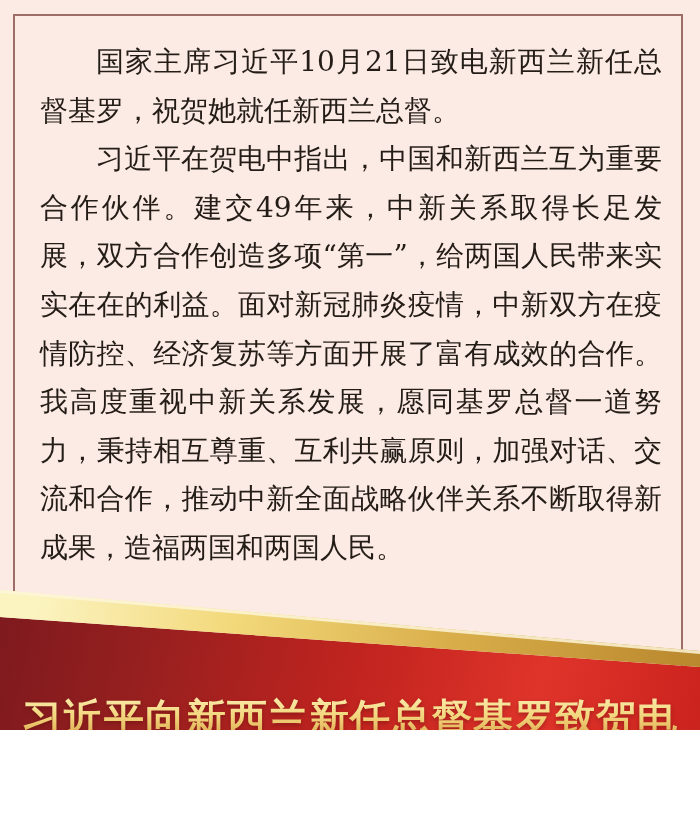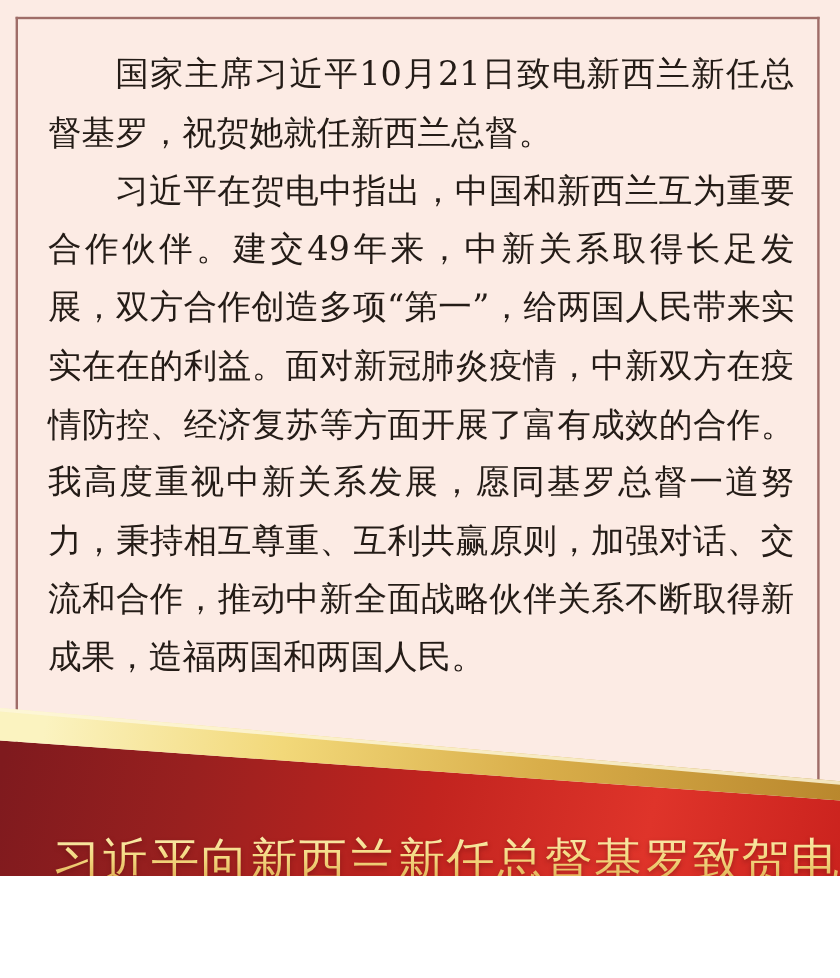--- a/index.html
+++ b/index.html
@@ -43,23 +43,23 @@
     top: 585px;
     width: 700px;
     height: 230px;
     display: block;
   }
   .banner-title {
     position: absolute;
     left: 0;
     top: 694px;
     width: 700px;
-    text-align: right;
+    text-align: center;
     font-family: "DejaVu Serif", serif;
-    font-weight: normal;
+    font-weight: bold;
     font-size: 40px;
     letter-spacing: 1px;
     line-height: 48px;
     background: linear-gradient(180deg, #f9e9a8 8%, #f3d77e 45%, #dba44b 92%);
     -webkit-background-clip: text;
     background-clip: text;
     color: transparent;
     filter: drop-shadow(0 2px 2px rgba(90, 10, 10, 0.45));
     white-space: nowrap;
   }

